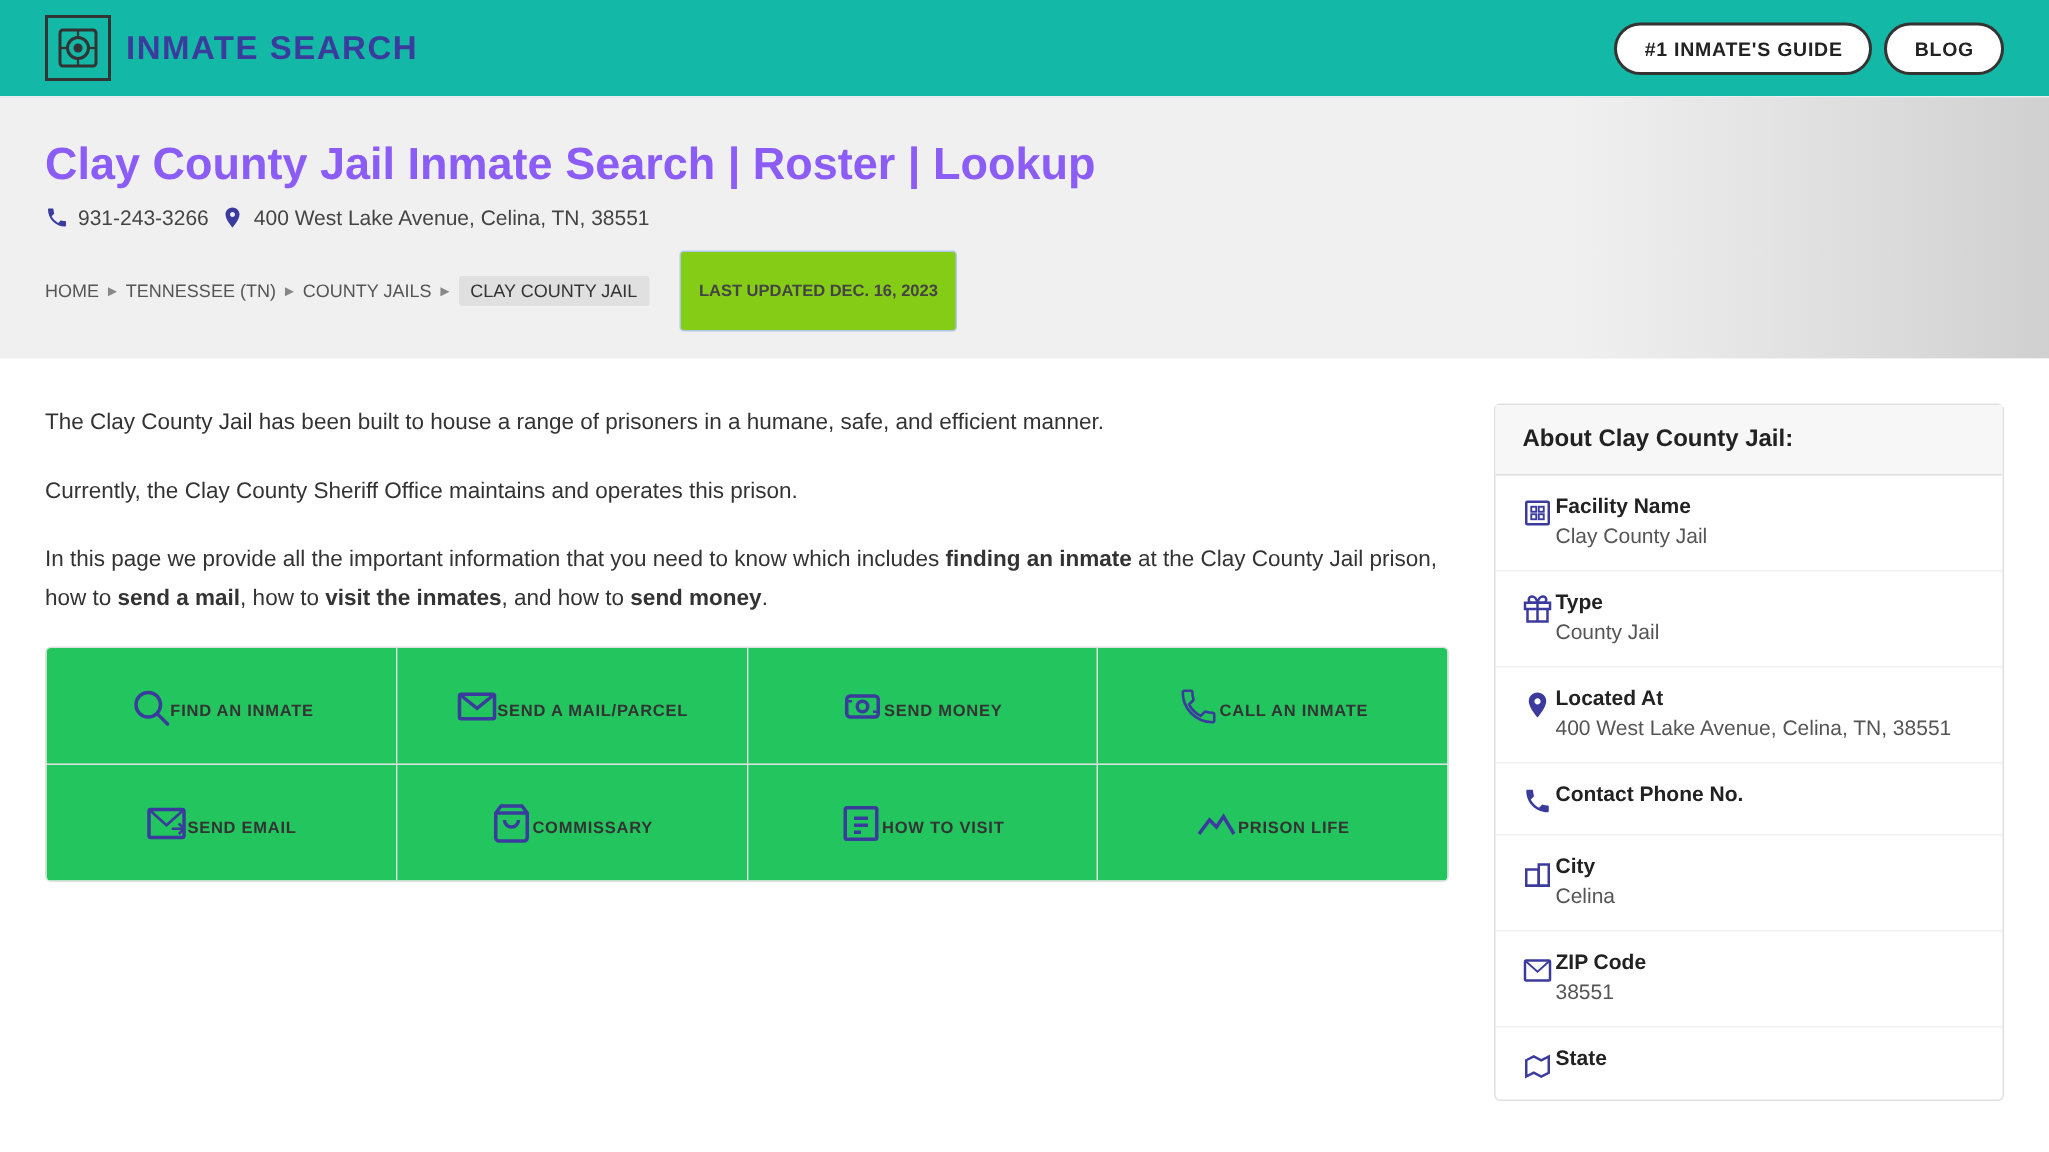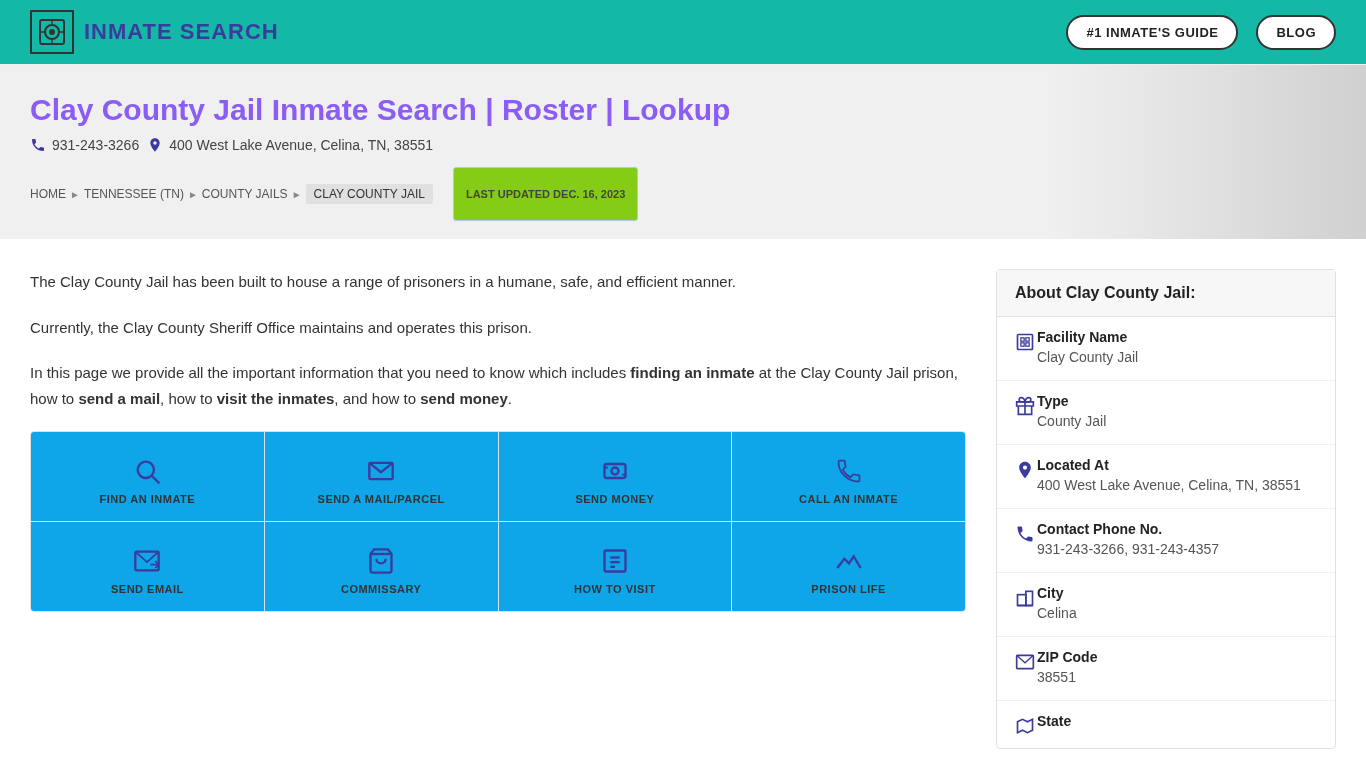--- a/index.html
+++ b/index.html
@@ -30,21 +30,21 @@
     }
     .logo-text {
       font-size: 22px;
       font-weight: bold;
       color: #3b3b9e;
       letter-spacing: 1px;
     }
     .header-nav {
       display: flex;
       align-items: center;
-      gap: 18px;
+      gap: 8px;
     }
     .nav-btn {
       border: 2px solid #333;
       border-radius: 22px;
       padding: 8px 18px;
       font-size: 13px;
       font-weight: bold;
       background: #fff;
       cursor: pointer;
       color: #222;
@@ -152,27 +152,27 @@
       margin-top: 10px;
     }
     .action-row {
       display: flex;
       border-bottom: 1px solid #e0e0e0;
     }
     .action-row:last-child { border-bottom: none; }
     .action-cell {
       flex: 1;
       display: flex;
-      flex-direction: column;
+      flex-direction: row;
       align-items: center;
       justify-content: center;
       padding: 22px 10px 16px 10px;
       cursor: pointer;
       border-right: 1px solid #e0e0e0;
-      background: #0ea5e9;
+      background: #22c55e;
       transition: background 0.15s;
     }
     .action-cell:last-child { border-right: none; }
     .action-icon {
       font-size: 26px;
       color: #3b3b9e;
       margin-bottom: 8px;
     }
     .action-label {
       font-size: 11px;
@@ -417,21 +417,20 @@
     </div>
 
     <div class="sidebar-item">
       <div class="sidebar-icon">
         <svg width="20" height="20" viewBox="0 0 24 24" fill="none">
             <path d="M6.6 10.8c1.4 2.8 3.8 5.1 6.6 6.6l2.2-2.2c.3-.3.7-.4 1-.2 1.1.4 2.3.6 3.6.6.6 0 1 .4 1 1V20c0 .6-.4 1-1 1-9.4 0-17-7.6-17-17 0-.6.4-1 1-1h3.5c.6 0 1 .4 1 1 0 1.3.2 2.5.6 3.6.1.3 0 .7-.2 1L6.6 10.8z" fill="#3b3b9e"></path>
           </svg>
       </div>
       <div class="sidebar-field">
         <div class="sidebar-field-label">Contact Phone No.</div>
-        <div class="sidebar-field-value">931-243-3266, 931-243-4357</div>
       </div>
     </div>
 
 
     <div class="sidebar-item">
       <div class="sidebar-icon">
         <svg width="20" height="20" viewBox="0 0 24 24" fill="none">
             <rect x="3" y="8" width="10" height="13" stroke="#3b3b9e" stroke-width="2"></rect>
             <rect x="13" y="4" width="8" height="17" stroke="#3b3b9e" stroke-width="2"></rect>
             <line x1="3" y1="21" x2="21" y2="21" stroke="#3b3b9e" stroke-width="2"></line>

